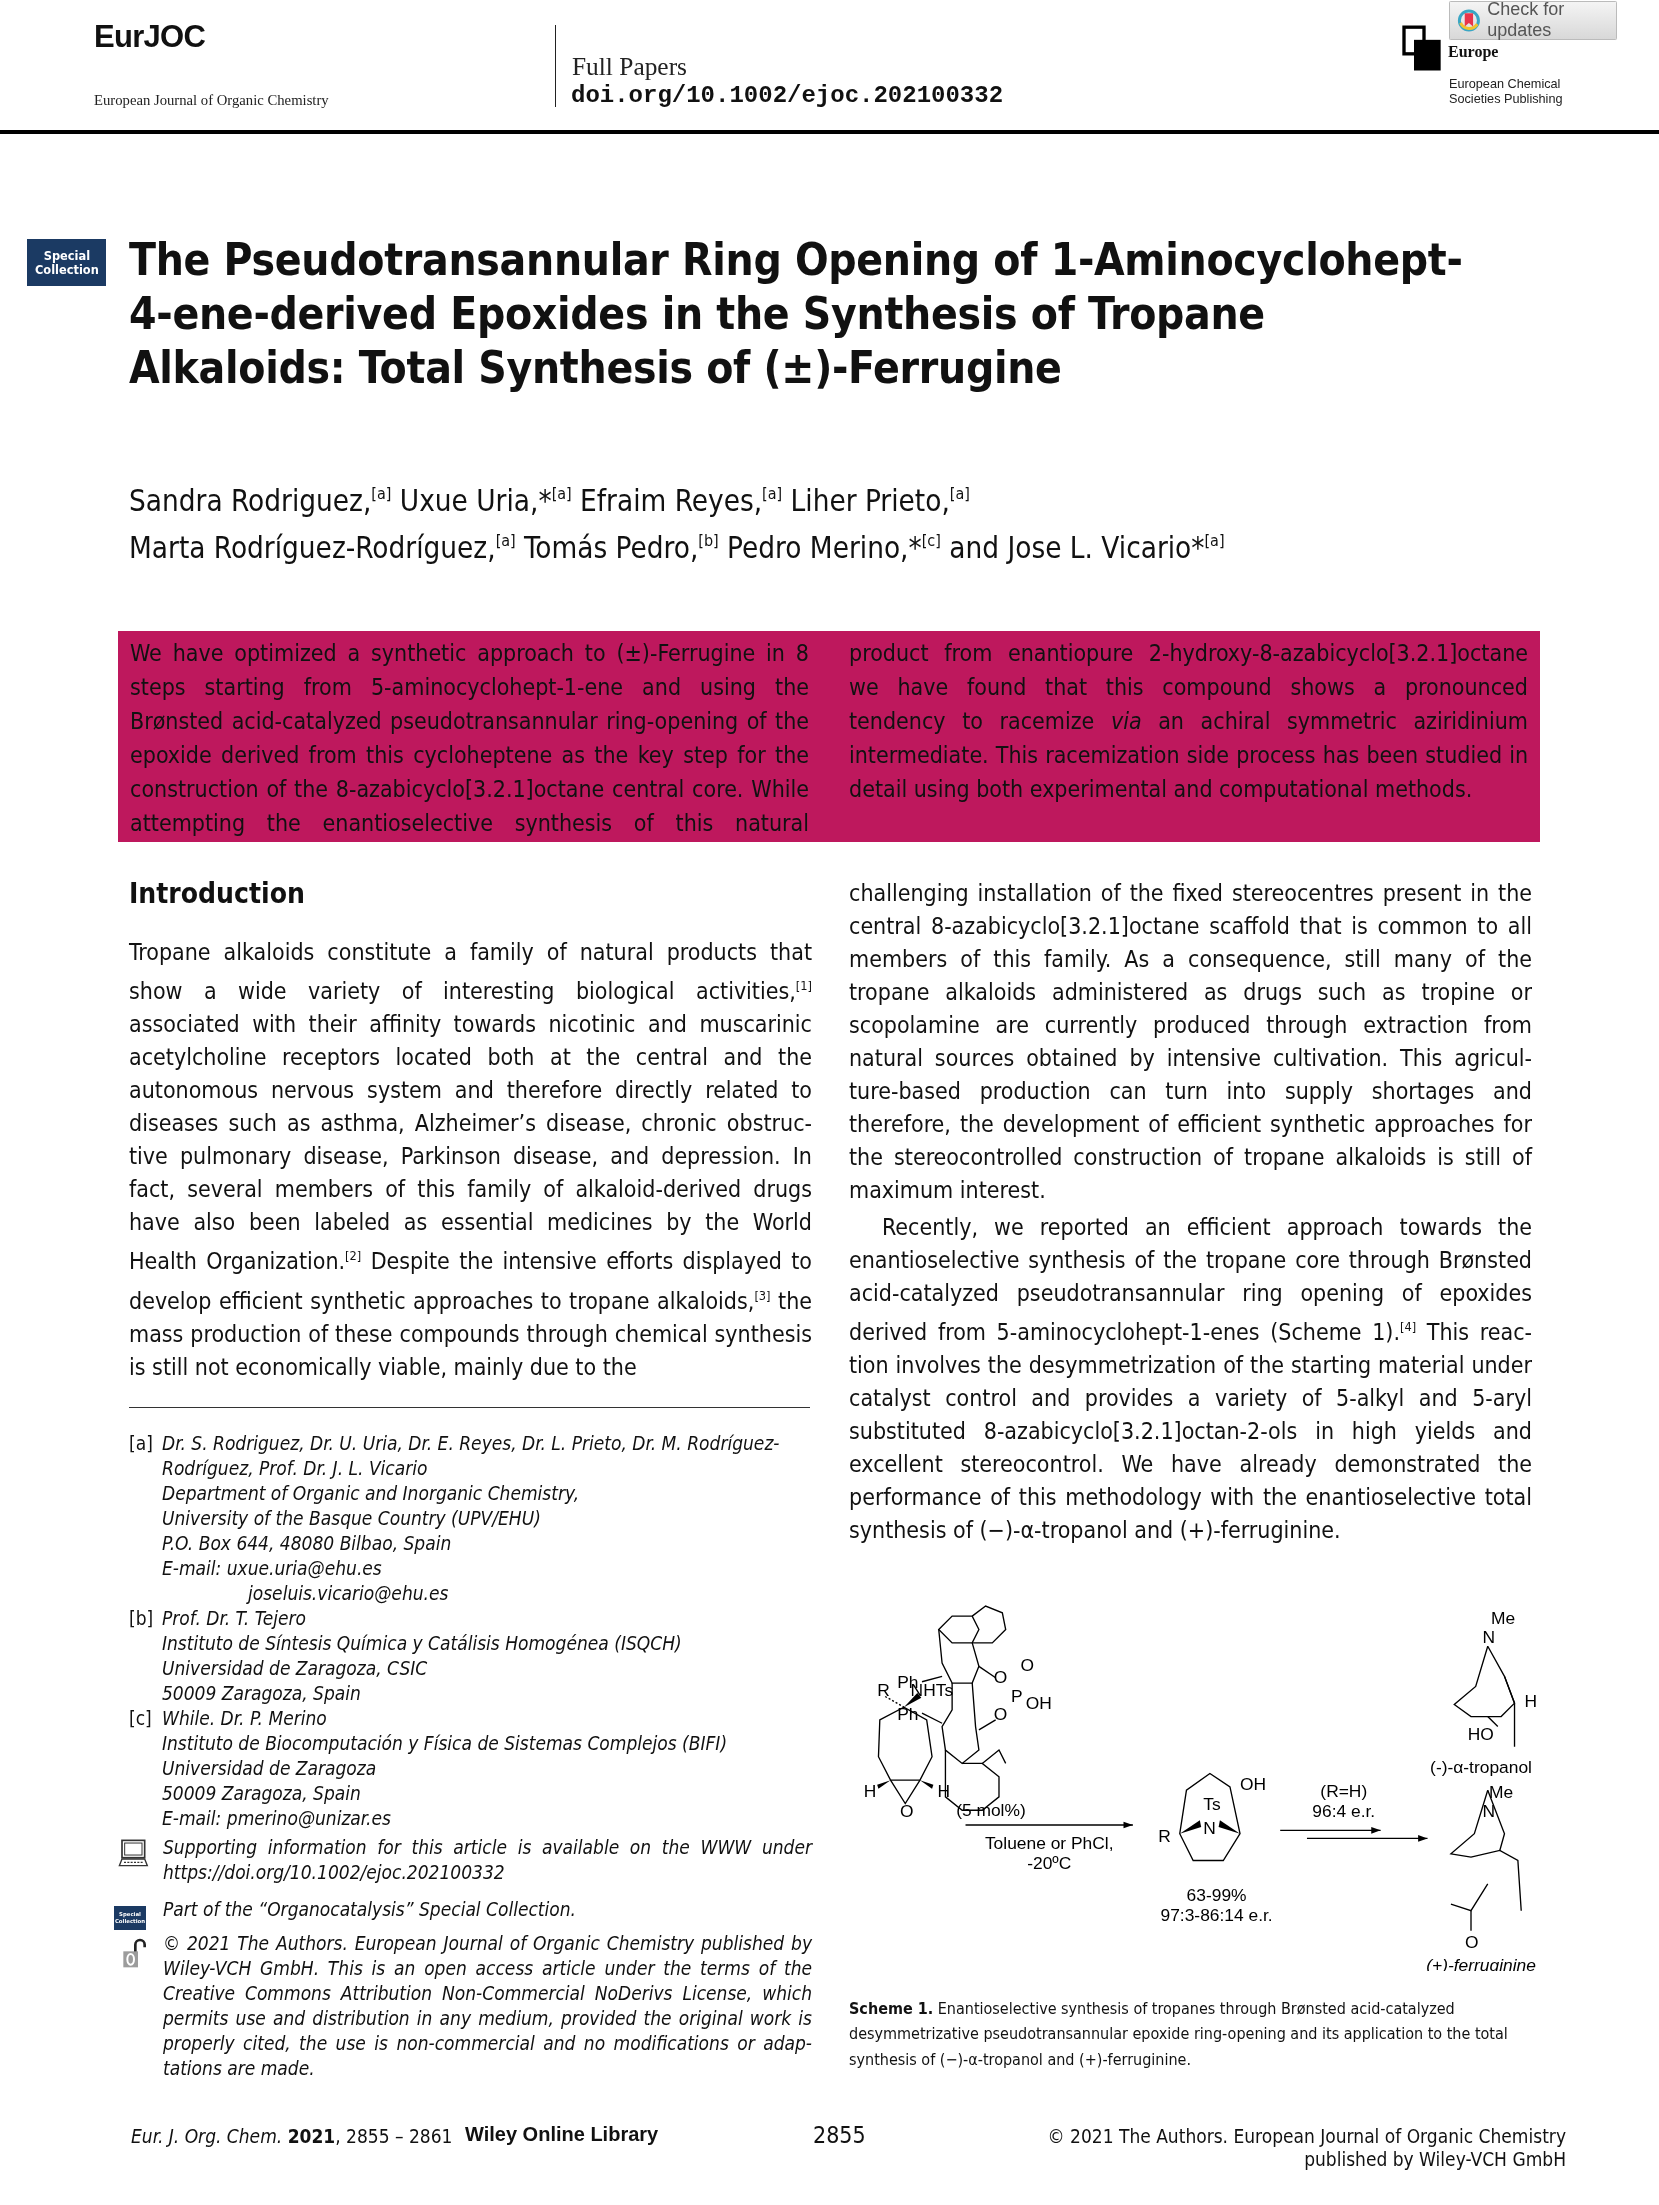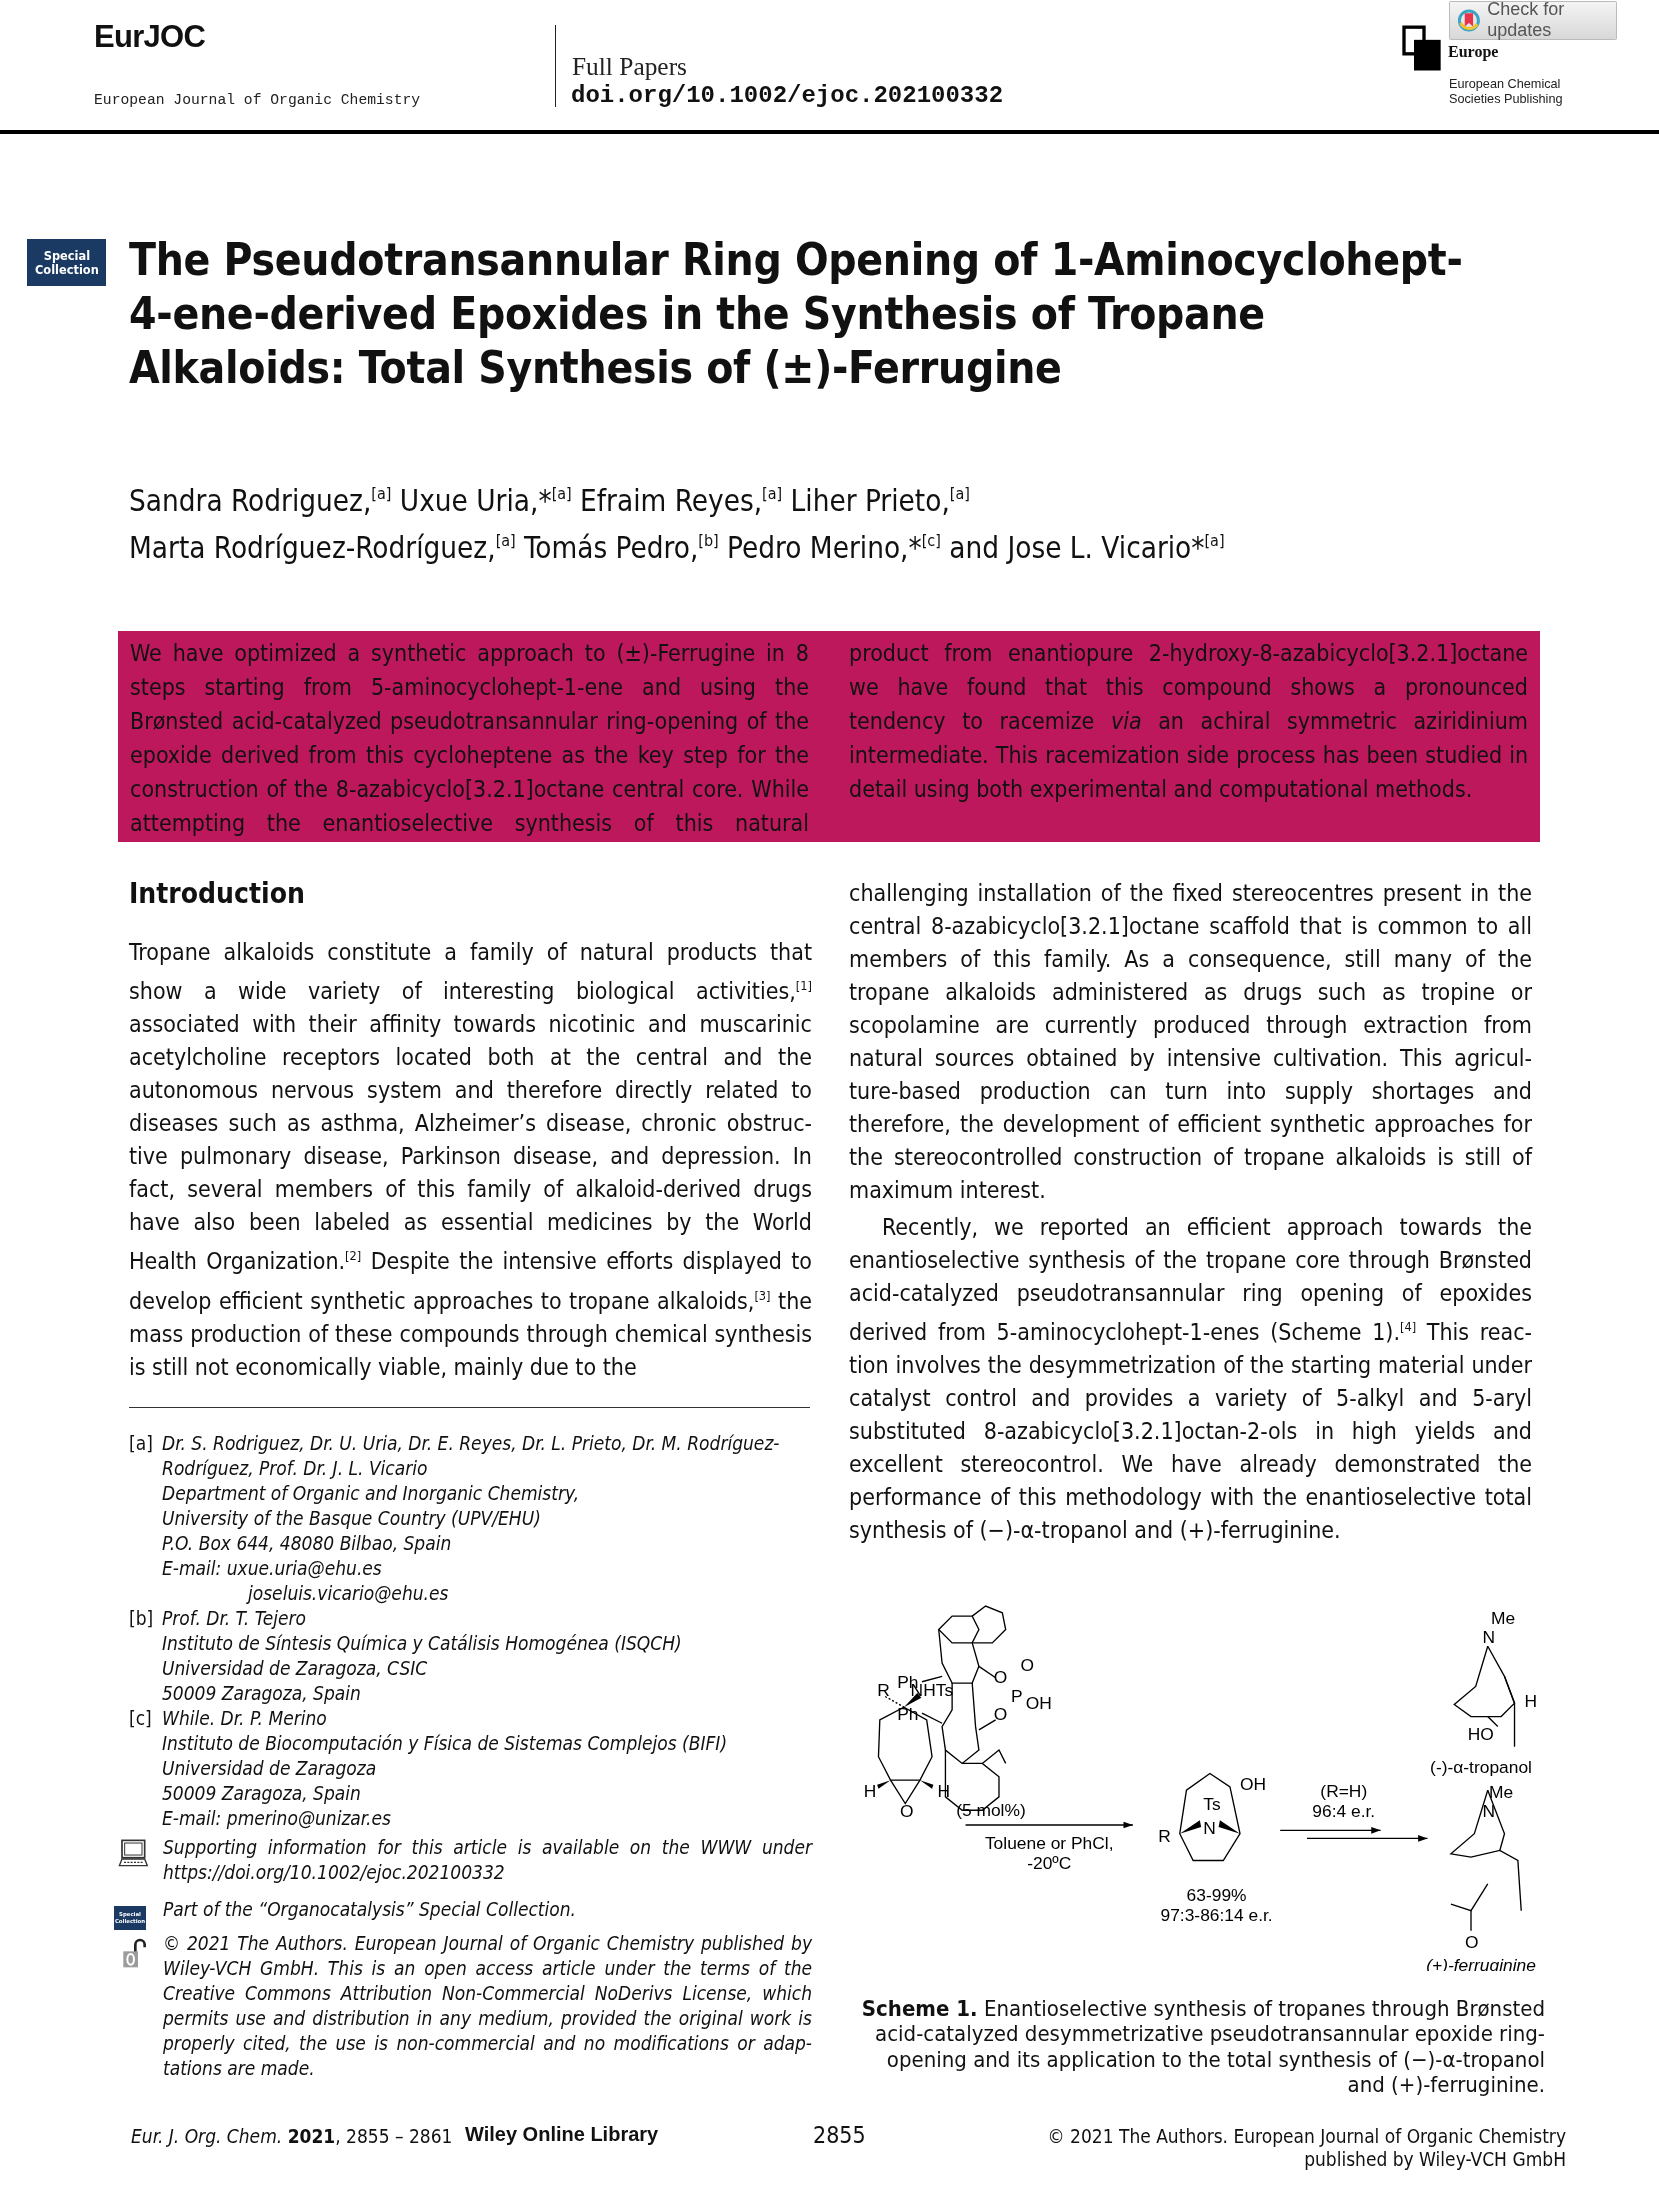--- a/index.html
+++ b/index.html
@@ -2,21 +2,21 @@
 <html style="font-size:10.7px"><head>
 <meta charset="utf-8">
 <style>
   html, body { margin:0; padding:0; background:#fff; }
   body { width:1660px; height:2205px; position:relative; overflow:hidden; color:#111;
          font-family:"DejaVu Sans Condensed","Liberation Sans Narrow","Liberation Sans", sans-serif; }
   .abs { position:absolute; }
 
   
   .journal-short { left:94px; top:19px; font-family:Liberation Sans, sans-serif; font-weight:bold; font-size:31px; letter-spacing:-0.7px;text-align:center; }
-  .journal-long { left:94px; top:92px; font-family:Liberation Mono, monospace; font-size:14.7px; color:#222; }
+  .journal-long { left:94px; top:92px; font-family:Liberation Serif, serif; font-size:14.7px; color:#222; }
   .header-vline { left:555px; top:25.4px; width:1.3px; height:82px; background:#222; }
   .article-type { left:572px; top:52px; font-family:"Liberation Serif", serif; font-size:25.4px; color:#222; }
   .doi-head { left:571px; top:82px; font-family:Liberation Mono, monospace; font-weight:bold; font-size:24px; }
   .chem-logo { left:1402px; top:25.4px; width:40px; height:47px; }
   .chem-europe { left:1448px; top:41px; font-family:"Liberation Serif", serif; font-weight:bold; font-size:16px; line-height:21.4px; }
   .chem-sub { left:1449px; top:77px; font-family:"Liberation Sans", sans-serif; font-size:12.7px; line-height:14.7px; color:#222; }
   .check-updates { left:1449px; top:0.7px; width:168px; height:39px; background:linear-gradient(#f4f4f4,#d8d8d8); border:0.7px solid #bbb; box-sizing:border-box; border-radius:1.3px;
                    display:flex; align-items:center; gap:6.7px; padding-left:6.7px; cursor:pointer; }
   .check-updates .lbl { font-family:"Liberation Sans", sans-serif; font-size:18px; color:#555; }
   .header-rule { left:0; top:130px; width:1660px; height:4px; background:#000; }
@@ -47,21 +47,21 @@
   .affil .row { display:flex; }
   .affil .key { width:33px; font-style:normal; flex:none; }
   .affil .email2 { padding-left:86px; }
 
   .note { position:absolute; left:163px; width:649px; font-style:italic; font-size:19px; line-height:25px; text-align:justify; }
   .note-icon { position:absolute; left:118px; }
 
   
   .scheme { left:845px; top:1596px; width:703px; height:375px; }
   .scheme text { font-family:"Liberation Sans", sans-serif; }
-  .caption { left:849px; top:1996px; width:696px; font-size:22px; line-height:25.4px;text-align:right; }
+  .caption { left:849px; top:1996px; width:696px; font-size:16px; line-height:25.4px; }
   .caption b { font-weight:bold; }
 
   
   .foot-cite { left:131px; top:2125px; font-size:19px; }
   .foot-cite i { font-style:italic; }
   .foot-wiley { left:465px; top:2123px; font-family:"Liberation Sans", sans-serif; font-weight:bold; font-size:20px; }
   .foot-page { left:813px; top:2122px; font-size:23px; }
   .foot-copy { left:870px; top:2125px; width:696px; text-align:right; font-size:19px; line-height:23.4px; }
 </style>
 </head>

